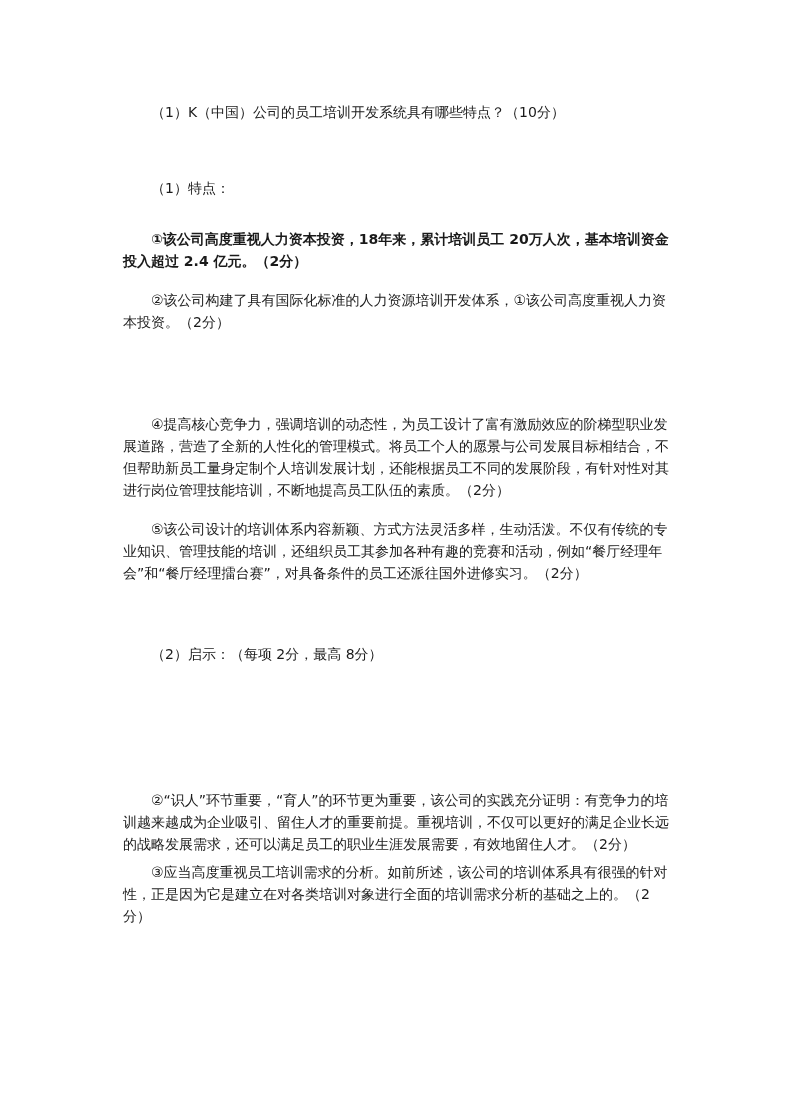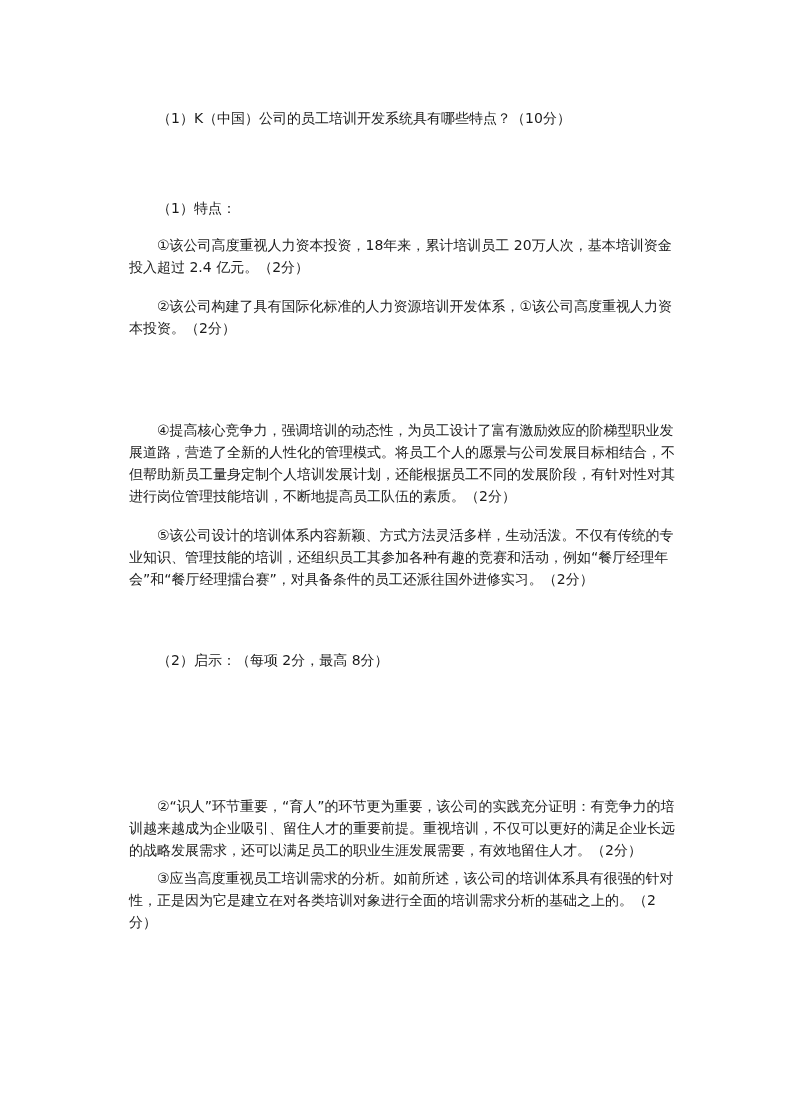--- a/index.html
+++ b/index.html
@@ -5,35 +5,35 @@
   html, body { margin: 0; padding: 0; background: #ffffff; }
   body {
     width: 790px; height: 1119px; position: relative; overflow: hidden;
     font-family: "DejaVu Sans", "Liberation Sans", sans-serif;
     color: #1a1a1a;
   }
   .page { position: absolute; left: 0; top: 0; width: 790px; height: 1119px; }
   .para {
     position: absolute; left: 118px; width: 548px;
     font-size: 14px; line-height: 22px;
-    text-indent: 28px; margin: 11px; white-space: normal;
+    text-indent: 28px; margin: 5px; white-space: normal;
     letter-spacing: 0px;
   }
   .para.heading { text-indent: 28px; }
   .para.chapter { text-indent: 28px; }
   .para.single { white-space: nowrap; }
 </style>
 </head>
 <body>
 
 <div class="page">
   <p class="para single" style="top:96px;">（1）K（中国）公司的员工培训开发系统具有哪些特点？（10分）</p>
-  <p class="para heading single" style="top:186px;">（1）特点：</p>
+  <p class="para heading single" style="top:172px;">（1）特点：</p>
 
-  <p class="para" style="top:223px;">①该公司高度重视人力资本投资，18年来，累计培训员工 20万人次，基本培训资金投入超过 2.4 亿元。（2分）</p>
+  <p class="para" style="top:223px;font-weight:bold;">①该公司高度重视人力资本投资，18年来，累计培训员工 20万人次，基本培训资金投入超过 2.4 亿元。（2分）</p>
   <p class="para" style="top:284px;">②该公司构建了具有国际化标准的人力资源培训开发体系，①该公司高度重视人力资本投资。（2分）</p>
   <p class="para" style="top:408px;">④提高核心竞争力，强调培训的动态性，为员工设计了富有激励效应的阶梯型职业发展道路，营造了全新的人性化的管理模式。将员工个人的愿景与公司发展目标相结合，不但帮助新员工量身定制个人培训发展计划，还能根据员工不同的发展阶段，有针对性对其进行岗位管理技能培训，不断地提高员工队伍的素质。（2分）</p>
   <p class="para" style="top:513px;">⑤该公司设计的培训体系内容新颖、方式方法灵活多样，生动活泼。不仅有传统的专业知识、管理技能的培训，还组织员工其参加各种有趣的竞赛和活动，例如“餐厅经理年会”和“餐厅经理擂台赛”，对具备条件的员工还派往国外进修实习。（2分）</p>
 
   <p class="para single" style="top:638px;">（2）启示：（每项 2分，最高 8分）</p>
 
   <p class="para" style="top:784px;">②“识人”环节重要，“育人”的环节更为重要，该公司的实践充分证明：有竞争力的培训越来越成为企业吸引、留住人才的重要前提。重视培训，不仅可以更好的满足企业长远的战略发展需求，还可以满足员工的职业生涯发展需要，有效地留住人才。（2分）</p>
   <p class="para" style="top:856px;">③应当高度重视员工培训需求的分析。如前所述，该公司的培训体系具有很强的针对性，正是因为它是建立在对各类培训对象进行全面的培训需求分析的基础之上的。（2分）</p>
 </div>
 

